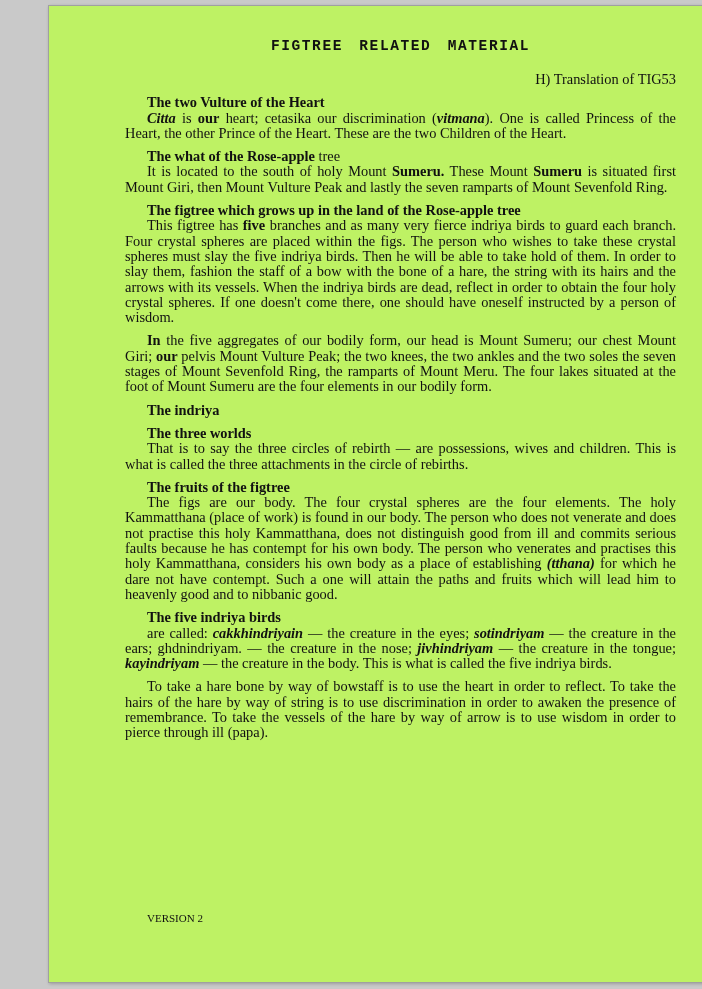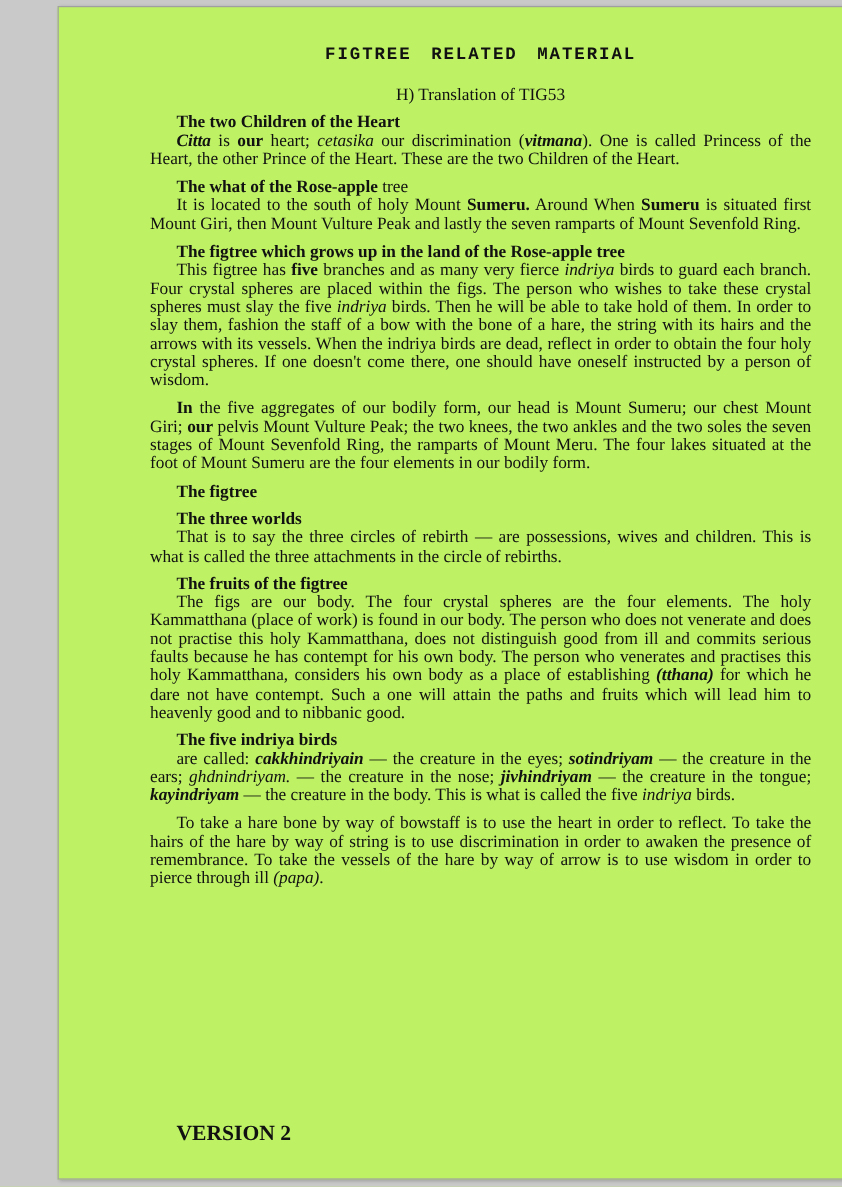--- a/index.html
+++ b/index.html
@@ -35,74 +35,74 @@
     font-size: 14.5px;
     line-height: 16px;
     letter-spacing: 1.6px;
     word-spacing: 6px;
     text-align: center;
   }
   .subtitle {
     margin-top: 18px;
     font-size: 14.4px;
     line-height: 15.3px;
-    text-align: center;
+    text-align: right;
   }
   .section {
     margin-top: 8px;
   }
   .section h2 {
     margin: 0;
     font-size: 14.4px;
     line-height: 15.3px;
     font-weight: normal;
     padding-left: 22px;
   }
   .section p {
     margin: 0;
     font-size: 14.4px;
     line-height: 15.3px;
     text-align: justify;
     text-indent: 22px;
   }
   .seg-b  { font-weight: bold; }
-  .seg-i  { font-style: italic; }
+  .seg-i  { }
   .seg-bi { font-weight: bold; font-style: italic; }
   .footer {
     position: absolute;
     left: 98px;
-    top: 928px;
-    font-weight: bold;
-    font-size: 18px;
+    top: 906px;
+    font-weight: normal;
+    font-size: 11px;
   }
 </style>
 </head>
 <body>
 
 <div class="page">
   <h1 class="doc-title">FIGTREE RELATED MATERIAL</h1>
   <div class="subtitle">H) Translation of TIG53</div>
   <div id="doc-body">
       <div class="section">
-        <h2><span class="seg-b">The two Children of the Heart</span></h2>
+        <h2><span class="seg-b">The two Vulture of the Heart</span></h2>
         <p><span class="seg-bi">Citta</span><span> is </span><span class="seg-b">our</span><span> heart; </span><span class="seg-i">cetasika</span><span> our discrimination (</span><span class="seg-bi">vitmana</span><span>). One is called Princess of the Heart, the other Prince of the Heart. These are the two Children of the Heart.</span></p>
       </div>
       <div class="section">
         <h2><span class="seg-b">The what of the Rose-apple</span><span> tree</span></h2>
-        <p><span>It is located to the south of holy Mount </span><span class="seg-b">Sumeru.</span><span> Around When </span><span class="seg-b">Sumeru</span><span> is situated first Mount Giri, then Mount Vulture Peak and lastly the seven ramparts of Mount Sevenfold Ring.</span></p>
+        <p><span>It is located to the south of holy Mount </span><span class="seg-b">Sumeru.</span><span> These Mount </span><span class="seg-b">Sumeru</span><span> is situated first Mount Giri, then Mount Vulture Peak and lastly the seven ramparts of Mount Sevenfold Ring.</span></p>
       </div>
       <div class="section">
         <h2><span class="seg-b">The figtree which grows up in the land of the Rose-apple tree</span></h2>
         <p><span>This figtree has </span><span class="seg-b">five</span><span> branches and as many very fierce </span><span class="seg-i">indriya</span><span> birds to guard each branch. Four crystal spheres are placed within the figs. The person who wishes to take these crystal spheres must slay the five </span><span class="seg-i">indriya</span><span> birds. Then he will be able to take hold of them. In order to slay them, fashion the staff of a bow with the bone of a hare, the string with its hairs and the arrows with its vessels. When the indriya birds are dead, reflect in order to obtain the four holy crystal spheres. If one doesn't come there, one should have oneself instructed by a person of wisdom.</span></p>
       </div>
       <div class="section">
         <p><span class="seg-b">In</span><span> the five aggregates of our bodily form, our head is Mount Sumeru; our chest Mount Giri; </span><span class="seg-b">our</span><span> pelvis Mount Vulture Peak; the two knees, the two ankles and the two soles the seven stages of Mount Sevenfold Ring, the ramparts of Mount Meru. The four lakes situated at the foot of Mount Sumeru are the four elements in our bodily form.</span></p>
       </div>
       <div class="section">
-        <h2><span class="seg-b">The figtree</span></h2>
+        <h2><span class="seg-b">The indriya</span></h2>
       </div>
       <div class="section">
         <h2><span class="seg-b">The three worlds</span></h2>
         <p><span>That is to say the three circles of rebirth — are possessions, wives and children. This is what is called the three attachments in the circle of rebirths.</span></p>
       </div>
       <div class="section">
         <h2><span class="seg-b">The fruits of the figtree</span></h2>
         <p><span>The figs are our body. The four crystal spheres are the four elements. The holy Kammatthana (place of work) is found in our body. The person who does not venerate and does not practise this holy Kammatthana, does not distinguish good from ill and commits serious faults because he has contempt for his own body. The person who venerates and practises this holy Kammatthana, considers his own body as a place of establishing </span><span class="seg-bi">(tthana)</span><span> for which he dare not have contempt. Such a one will attain the paths and fruits which will lead him to heavenly good and to nibbanic good.</span></p>
       </div>
       <div class="section">

